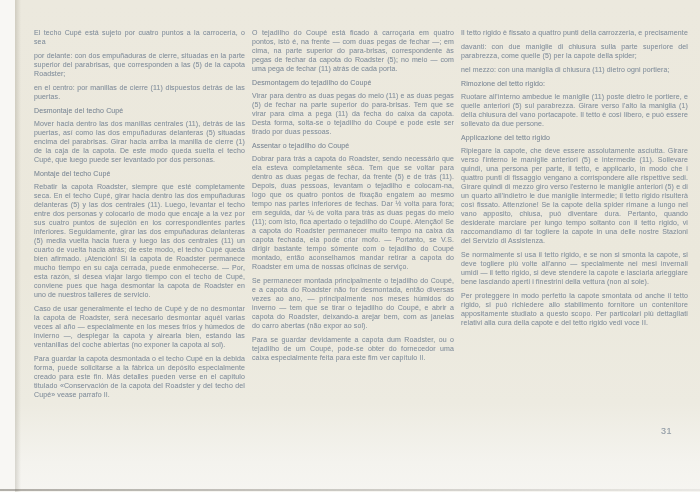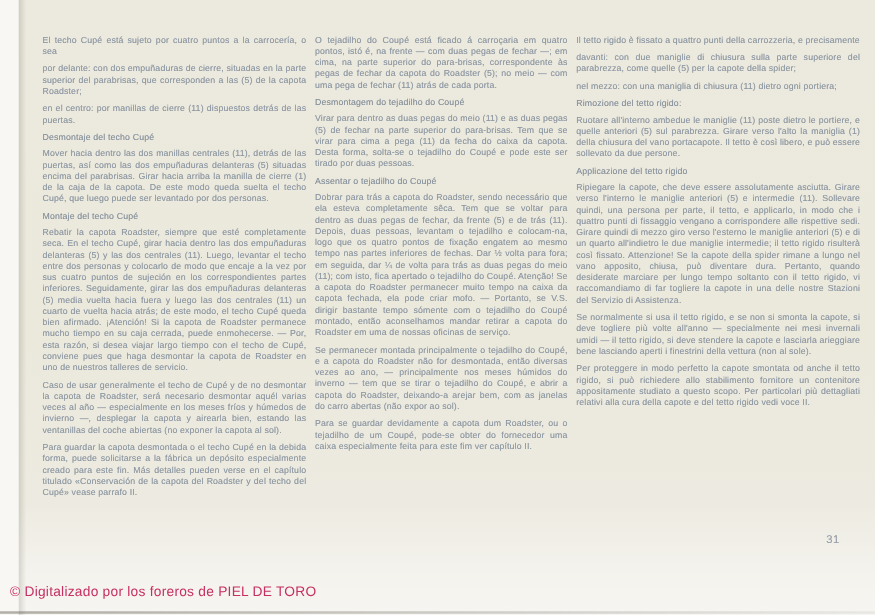--- a/index.html
+++ b/index.html
@@ -90,16 +90,15 @@
       <p class="para">Ruotare all'interno ambedue le maniglie (11) poste dietro le portiere, e quelle anteriori (5) sul parabrezza. Girare verso l'alto la maniglia (1) della chiusura del vano portacapote. Il tetto è così libero, e può essere sollevato da due persone.</p>
       <p class="heading">Applicazione del tetto rigido</p>
       <p class="para">Ripiegare la capote, che deve essere assolutamente asciutta. Girare verso l'interno le maniglie anteriori (5) e intermedie (11). Sollevare quindi, una persona per parte, il tetto, e applicarlo, in modo che i quattro punti di fissaggio vengano a corrispondere alle rispettive sedi. Girare quindi di mezzo giro verso l'esterno le maniglie anteriori (5) e di un quarto all'indietro le due maniglie intermedie; il tetto rigido risulterà così fissato. Attenzione! Se la capote della spider rimane a lungo nel vano apposito, chiusa, può diventare dura. Pertanto, quando desiderate marciare per lungo tempo soltanto con il tetto rigido, vi raccomandiamo di far togliere la capote in una delle nostre Stazioni del Servizio di Assistenza.</p>
       <p class="para">Se normalmente si usa il tetto rigido, e se non si smonta la capote, si deve togliere più volte all'anno — specialmente nei mesi invernali umidi — il tetto rigido, si deve stendere la capote e lasciarla arieggiare bene lasciando aperti i finestrini della vettura (non al sole).</p>
       <p class="para">Per proteggere in modo perfetto la capote smontata od anche il tetto rigido, si può richiedere allo stabilimento fornitore un contenitore appositamente studiato a questo scopo. Per particolari più dettagliati relativi alla cura della capote e del tetto rigido vedi voce II.</p>
     </div>
 
   </div>
 
   <div class="page-number">31</div>
-  <div class="watermark">© Digitalizado por los foreros de PIEL DE TORO</div>
 
   <div class="bottom-edge-line"></div>
 </div>
 
 </body></html>

